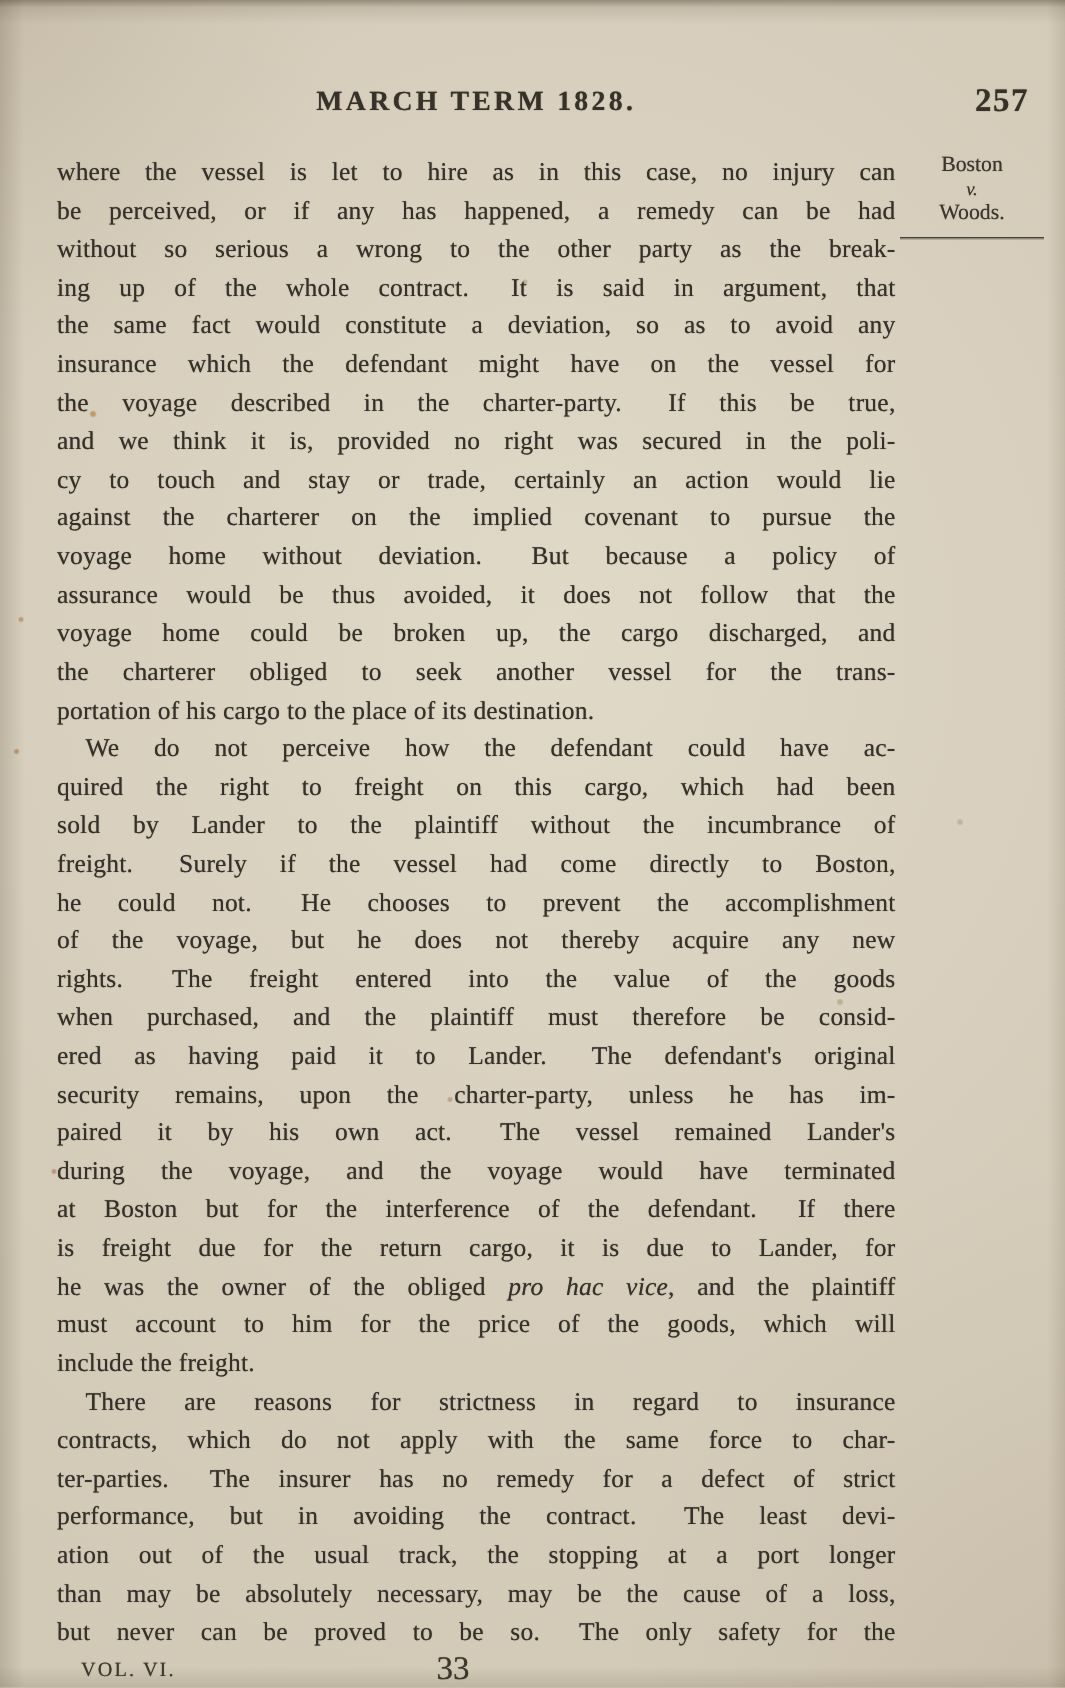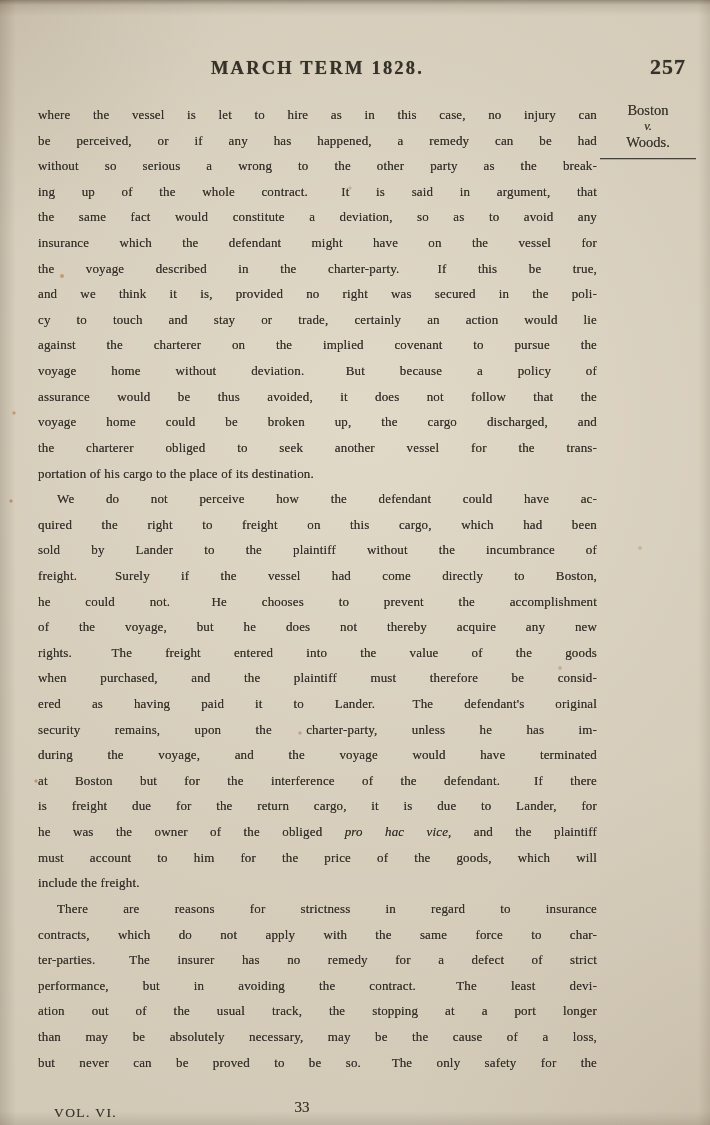--- a/index.html
+++ b/index.html
@@ -45,38 +45,38 @@
   }
   .margin-note {
     position: absolute; left: 596px; top: 73px; width: 104px;
     text-align: center; font-size: 14.5px; line-height: 18px; color: #3a362d;
     text-shadow: 0 0 .6px rgba(58,54,45,.7);
   }
   .margin-note .versus { font-style: italic; font-size: 12.5px; line-height: 14px; }
   .note-rule { margin: 7px auto 0; width: 96px; border: 0; border-top: 1.6px solid #46423a; box-shadow: 0 .8px 0 rgba(70,66,58,.35); }
   .text-block {
     position: absolute; left: 38px; top: 74px; width: 559px;
-    font-size: 13px; color: #35312a;
+    font-size: 17px; color: #35312a;
     text-shadow: 0 0 .6px rgba(53,49,40,.72);
   }
   .line {
     height: 25.62px; line-height: 25.62px;
     text-align: justify; text-align-last: justify; text-justify: inter-word;
     letter-spacing: .15px;
   }
   .line.indent { text-indent: 19px; }
   .line.para-last { text-align-last: left; font-family: Liberation Serif, serif; }
   .footer-vol {
     position: absolute; left: 54px; top: 1077px;
     font-size: 13.5px; letter-spacing: 1.4px; color: #3c382e;
     text-shadow: 0 0 .6px rgba(60,56,46,.7);
   }
   .footer-sig {
     position: absolute; left: 282px; top: 1071px; width: 40px; text-align: center;
-    font-size: 15px; color: #3c382e;
+    font-size: 22px; color: #3c382e;
     text-shadow: 0 0 .6px rgba(60,56,46,.7);
   }
 </style>
 </head>
 <body>
 
 <div class="page">
   <div class="specks"></div>
 
   <div class="running-title">MARCH TERM 1828.</div>
@@ -108,20 +108,21 @@
       <div class="line indent"><span>We do not perceive how the defendant could have ac-</span></div>
       <div class="line"><span>quired the right to freight on this cargo, which had been</span></div>
       <div class="line"><span>sold by Lander to the plaintiff without the incumbrance of</span></div>
       <div class="line"><span>freight.  Surely if the vessel had come directly to Boston,</span></div>
       <div class="line"><span>he could not.  He chooses to prevent the accomplishment</span></div>
       <div class="line"><span>of the voyage, but he does not thereby acquire any new</span></div>
       <div class="line"><span>rights.  The freight entered into the value of the goods</span></div>
       <div class="line"><span>when purchased, and the plaintiff must therefore be consid-</span></div>
       <div class="line"><span>ered as having paid it to Lander.  The defendant's original</span></div>
       <div class="line"><span>security remains, upon the charter-party, unless he has im-</span></div>
+      <div class="line"><span>paired it by his own act.  The vessel remained Lander's</span></div>
       <div class="line"><span>during the voyage, and the voyage would have terminated</span></div>
       <div class="line"><span>at Boston but for the interference of the defendant.  If there</span></div>
       <div class="line"><span>is freight due for the return cargo, it is due to Lander, for</span></div>
       <div class="line"><span>he was the owner of the obliged </span><i>pro hac vice</i><span>, and the plaintiff</span></div>
       <div class="line"><span>must account to him for the price of the goods, which will</span></div>
       <div class="line para-last"><span>include the freight.</span></div>
       <div class="line indent"><span>There are reasons for strictness in regard to insurance</span></div>
       <div class="line"><span>contracts, which do not apply with the same force to char-</span></div>
       <div class="line"><span>ter-parties.  The insurer has no remedy for a defect of strict</span></div>
       <div class="line"><span>performance, but in avoiding the contract.  The least devi-</span></div>

